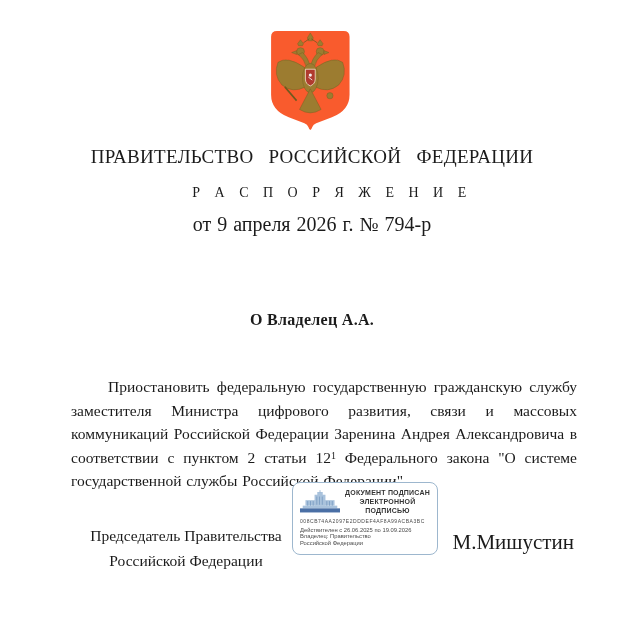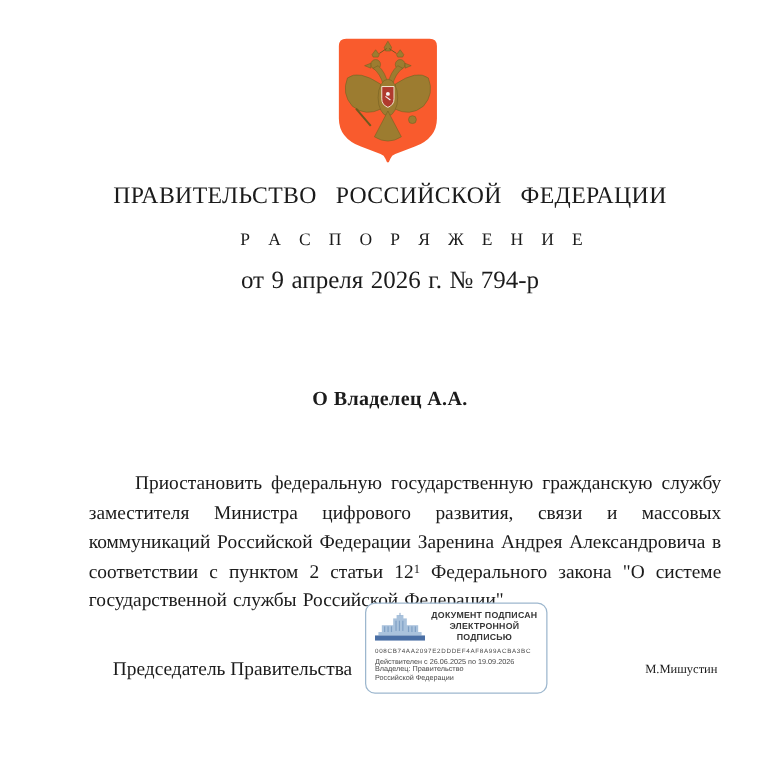--- a/index.html
+++ b/index.html
@@ -20,21 +20,21 @@
   .subject{top:311px;font-size:16px;font-weight:bold;letter-spacing:0.3px;}
 
   .body-text{
     position:absolute;top:364px;left:60px;width:506px;margin:11px;
     font-size:15.5px;line-height:23.5px;text-align:justify;text-indent:37px;word-spacing:1px;
   }
   .sup{font-size:10px;vertical-align:4px;line-height:0;}
 
   .sig-left{position:absolute;top:507px;left:62px;width:248px;text-align:center;
     font-size:15.5px;line-height:25px;margin-top:16px;}
-  .sig-name{position:absolute;top:530px;right:50px;font-size:10px;}
+  .sig-name{position:absolute;top:530px;right:50px;font-size:21px;}
 
   .stamp{
     position:absolute;top:482px;left:292px;width:146px;box-sizing:border-box;
     border:1.5px solid #9db7ce;border-radius:8px;background:#fff;
     padding:5px 7px 6px 7px;
     font-family:"Liberation Sans","DejaVu Sans",sans-serif;color:#3e3e3e;
   }
   .stamp-top{display:flex;align-items:center;gap:5px;}
   .stamp-icon svg{display:block;width:40px;height:24px;}
   .stamp-title{flex:1;font-size:7px;font-weight:bold;line-height:9px;text-align:center;
@@ -87,20 +87,21 @@
   <div class="org-title center">ПРАВИТЕЛЬСТВО РОССИЙСКОЙ ФЕДЕРАЦИИ</div>
   <div class="doc-type center">Р А С П О Р Я Ж Е Н И Е</div>
   <div class="date-line center">от 9 апреля 2026 г. № 794-р</div>
 
   <div class="subject center">О Владелец А.А.</div>
 
   <p class="body-text"><span>Приостановить федеральную государственную гражданскую службу заместителя Министра цифрового развития, связи и массовых коммуникаций Российской Федерации Заренина Андрея Александровича в соответствии с пунктом 2 статьи 12</span><span class="sup">1</span><span> Федерального закона "О системе государственной службы Российской Федерации".</span></p>
 
   <div class="sig-left">
     <div>Председатель Правительства</div>
+    <div>Российской Федерации</div>
   </div>
 
   <div class="stamp">
     <div class="stamp-top">
       <span class="stamp-icon">
         <svg viewBox="0 0 44 26">
           <g fill="#a9c2dc">
             <rect x="3" y="17" width="38" height="3"></rect>
             <rect x="6" y="11" width="32" height="6"></rect>
             <rect x="16" y="5" width="12" height="12"></rect>

